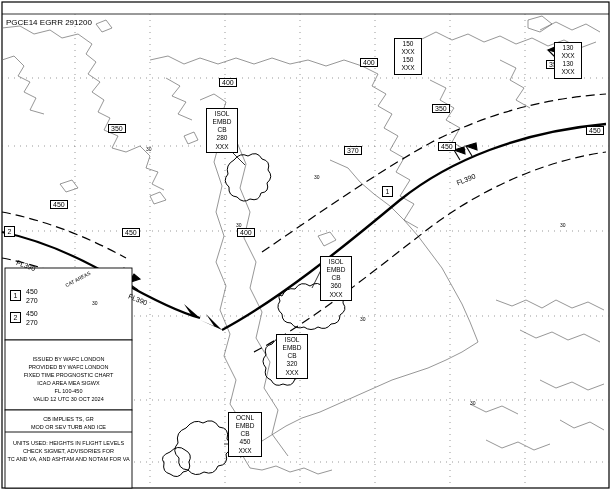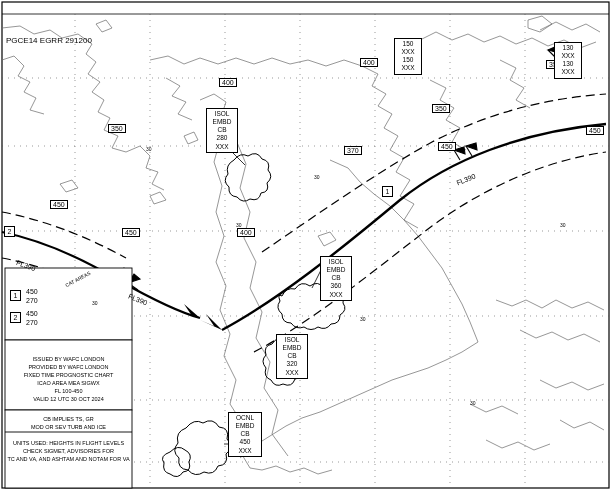--- a/index.html
+++ b/index.html
@@ -192,21 +192,21 @@
       <line x1="288" y1="340" x2="288" y2="346"></line>
       <line x1="238" y1="444" x2="224" y2="444"></line>
     </g>
 
     <rect x="5" y="268" width="127" height="72" fill="#ffffff" stroke="#000000" stroke-width="0.9"></rect>
     <rect x="5" y="340" width="127" height="70" fill="#ffffff" stroke="#000000" stroke-width="0.9"></rect>
     <rect x="5" y="410" width="127" height="78" fill="#ffffff" stroke="#000000" stroke-width="0.9"></rect>
     <line x1="5" y1="432" x2="132" y2="432" stroke="#000000" stroke-width="0.9"></line>
   </svg>
 
-  <div class="title" style="left:6px;top:36px;">PGCE14 EGRR 291200</div>
+  <div class="title" style="left:6px;top:18px;">PGCE14 EGRR 291200</div>
 
   <div class="fl-label" style="left:219px;top:78px;">400</div>
   <div class="fl-label" style="left:360px;top:58px;">400</div>
   <div class="fl-label" style="left:546px;top:60px;">350</div>
   <div class="fl-label" style="left:432px;top:104px;">350</div>
   <div class="fl-label" style="left:108px;top:124px;">350</div>
   <div class="fl-label" style="left:586px;top:126px;">450</div>
   <div class="fl-label" style="left:438px;top:142px;">450</div>
   <div class="fl-label" style="left:50px;top:200px;">450</div>
   <div class="fl-label" style="left:122px;top:228px;">450</div>

